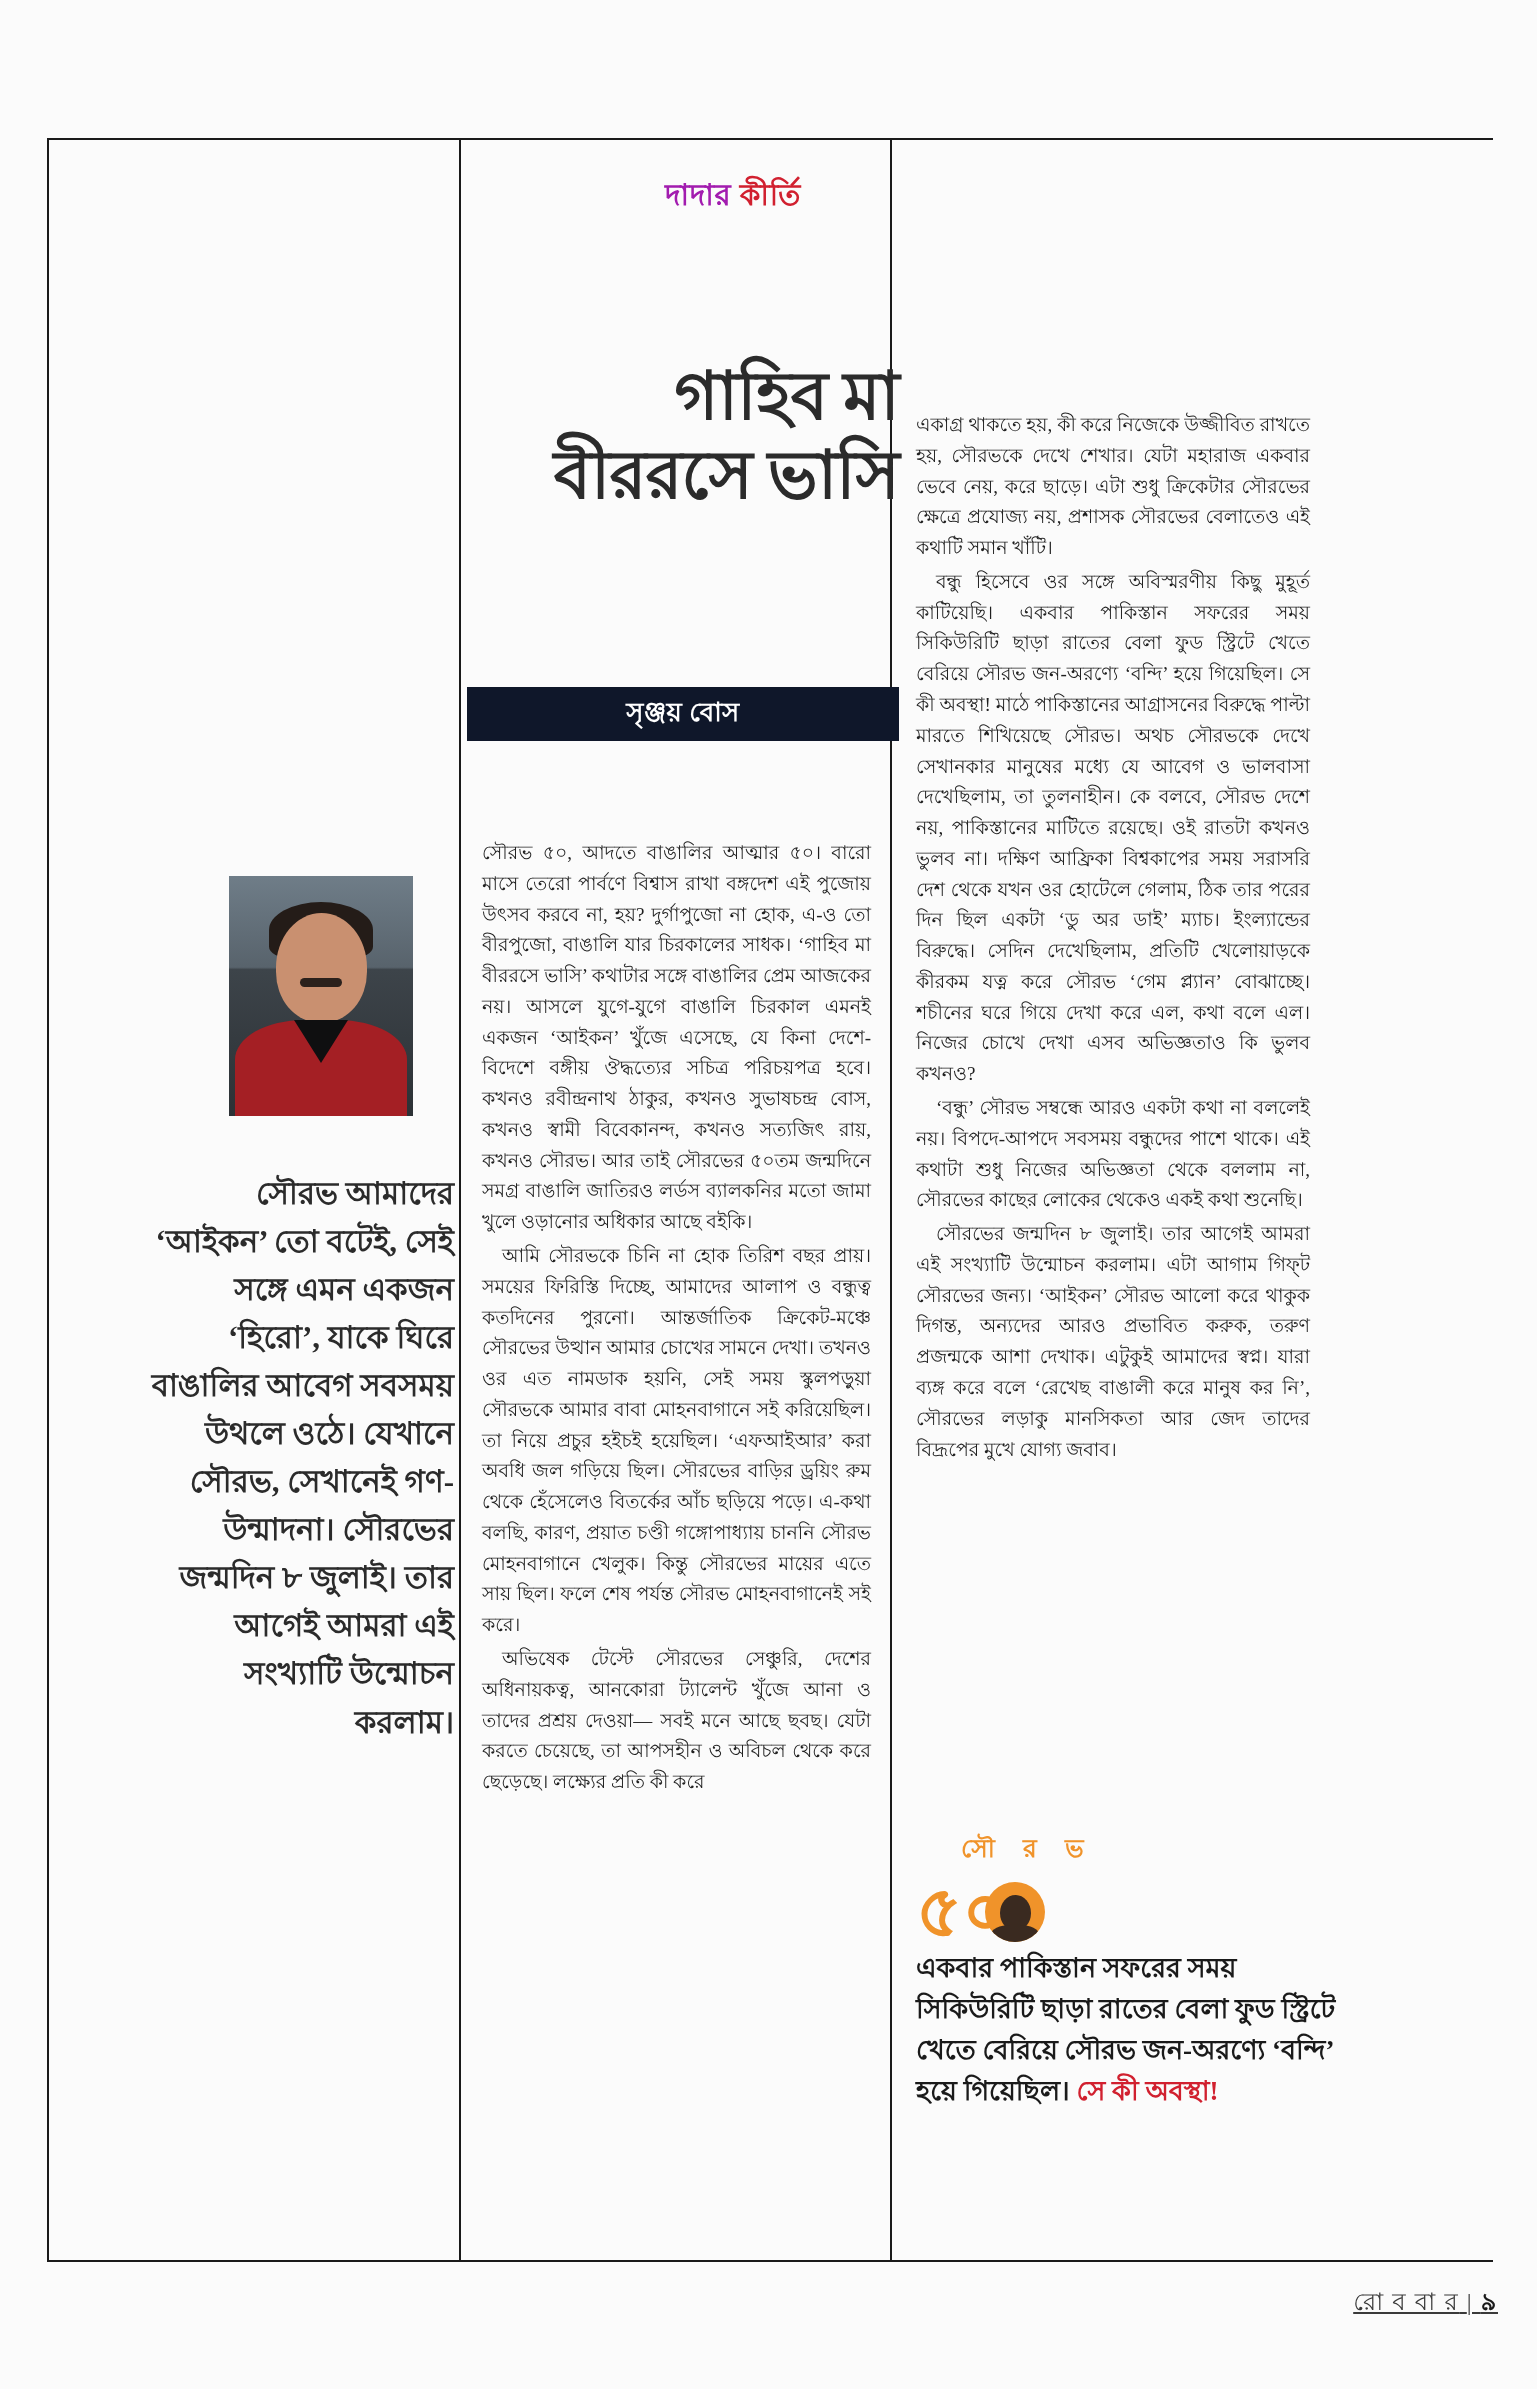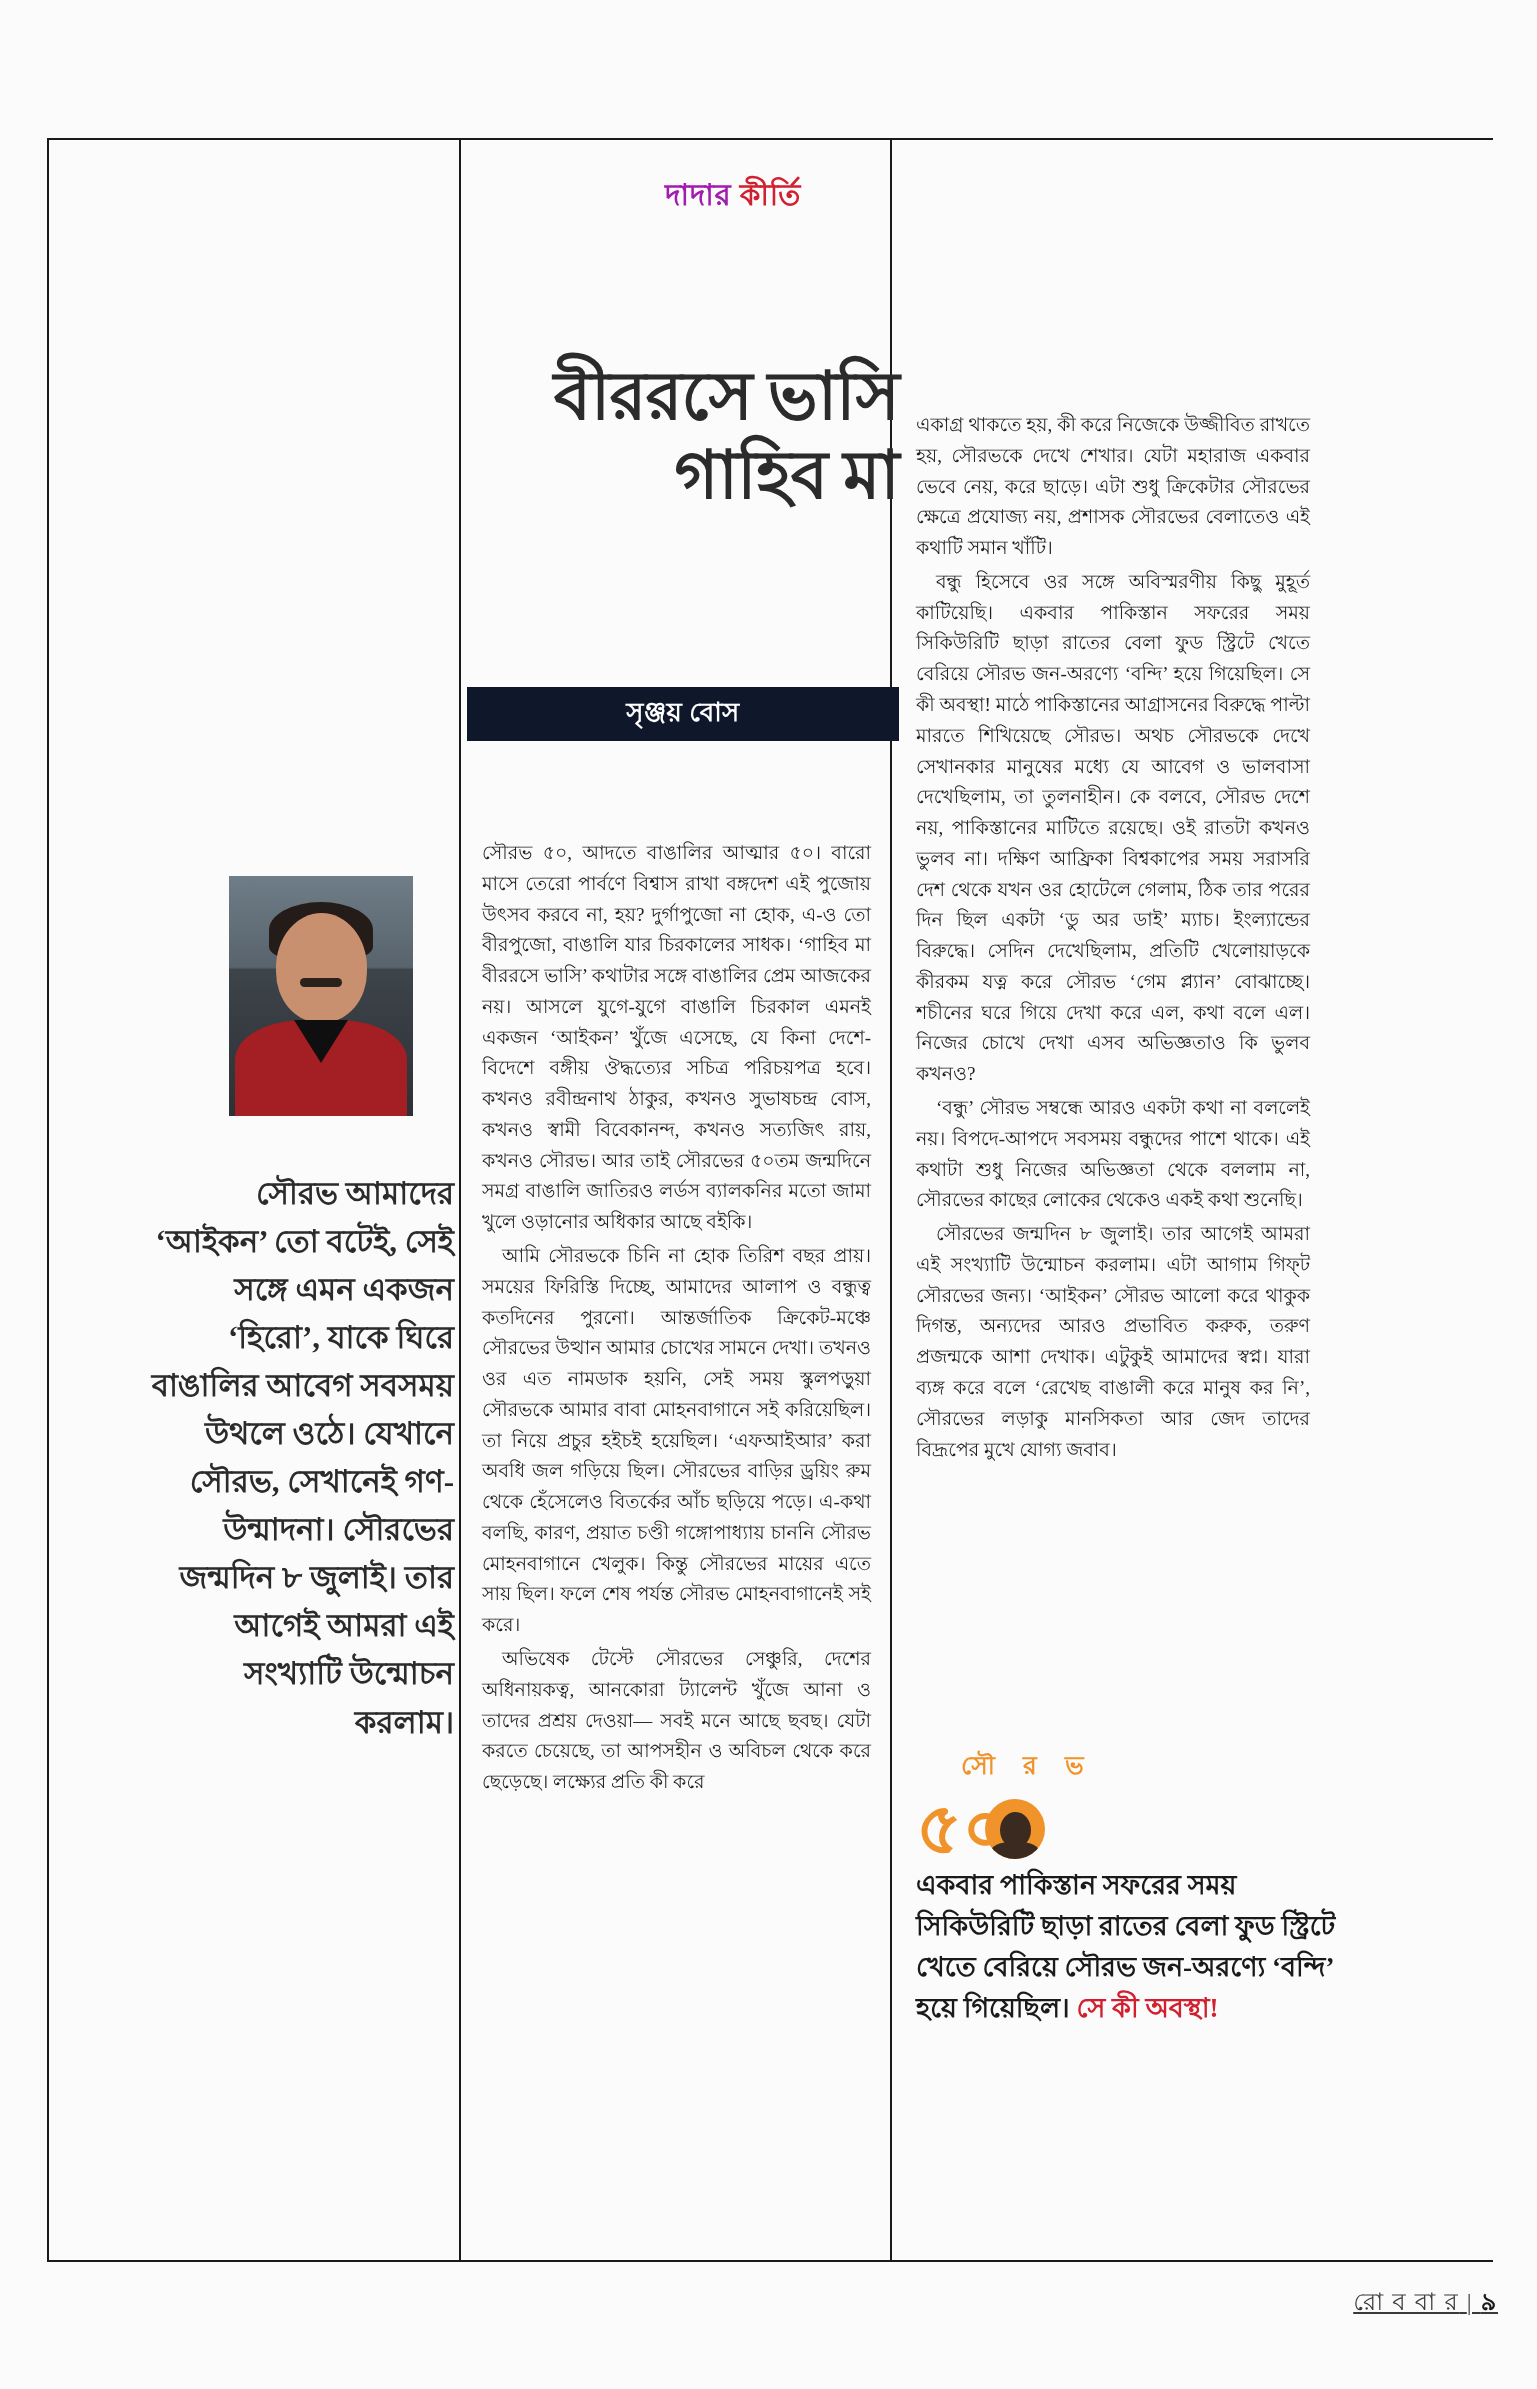--- a/index.html
+++ b/index.html
@@ -203,21 +203,21 @@
   #col-right {
     left: 916px;
     top: 378px;
     width: 394px;
   }
 
   
   .sourav-block {
     position: absolute;
     left: 916px;
-    top: 1746px;
+    top: 1829px;
     width: 434px;
   }
   .sourav-label {
     font-size: 25px;
     color: #f0932a;
     letter-spacing: 11px;
     font-weight: bold;
     margin-left: 45px;
   }
   .sourav-fifty {
@@ -287,22 +287,22 @@
   <div class="rule-bottom"></div>
   <div class="rule-left"></div>
   <div class="col-divider-1"></div>
   <div class="col-divider-2"></div>
 
   <div class="kicker">
     <span class="kicker-a">দাদার </span><span class="kicker-b">কীর্তি</span>
   </div>
 
   <div class="headline">
+    <span class="hl-line">গাহিব মা</span>
     <span class="hl-line">বীররসে ভাসি</span>
-    <span class="hl-line">গাহিব মা</span>
   </div>
 
   <div class="byline-bar">
     <span>সৃঞ্জয় বোস</span>
   </div>
 
   <div class="portrait">
     <div class="shirt"></div>
     <div class="hair"></div>
     <div class="face"></div>

